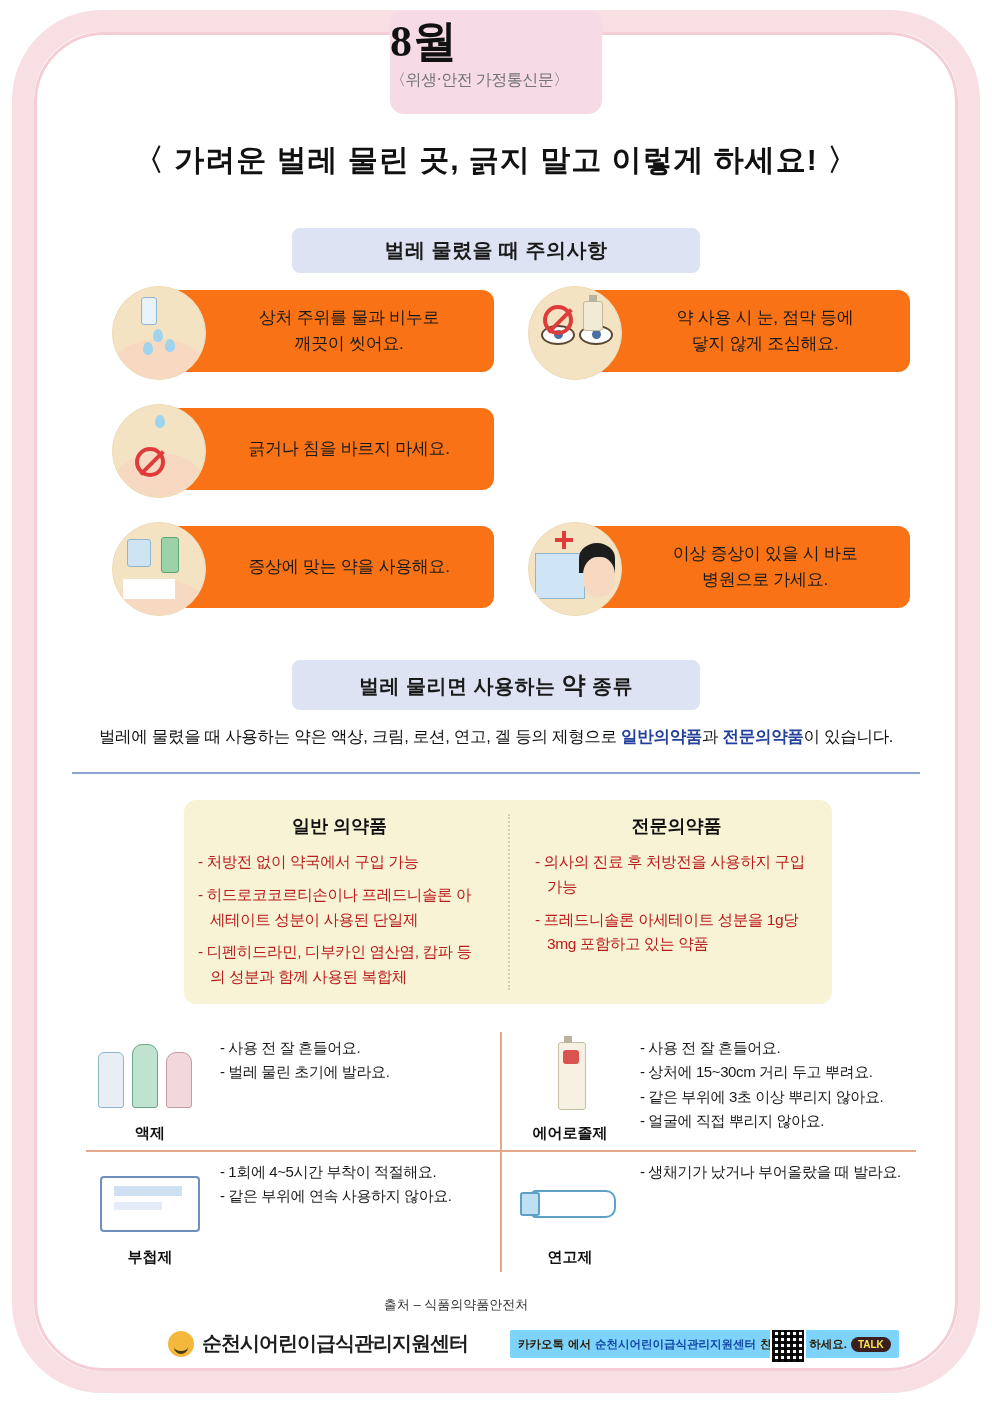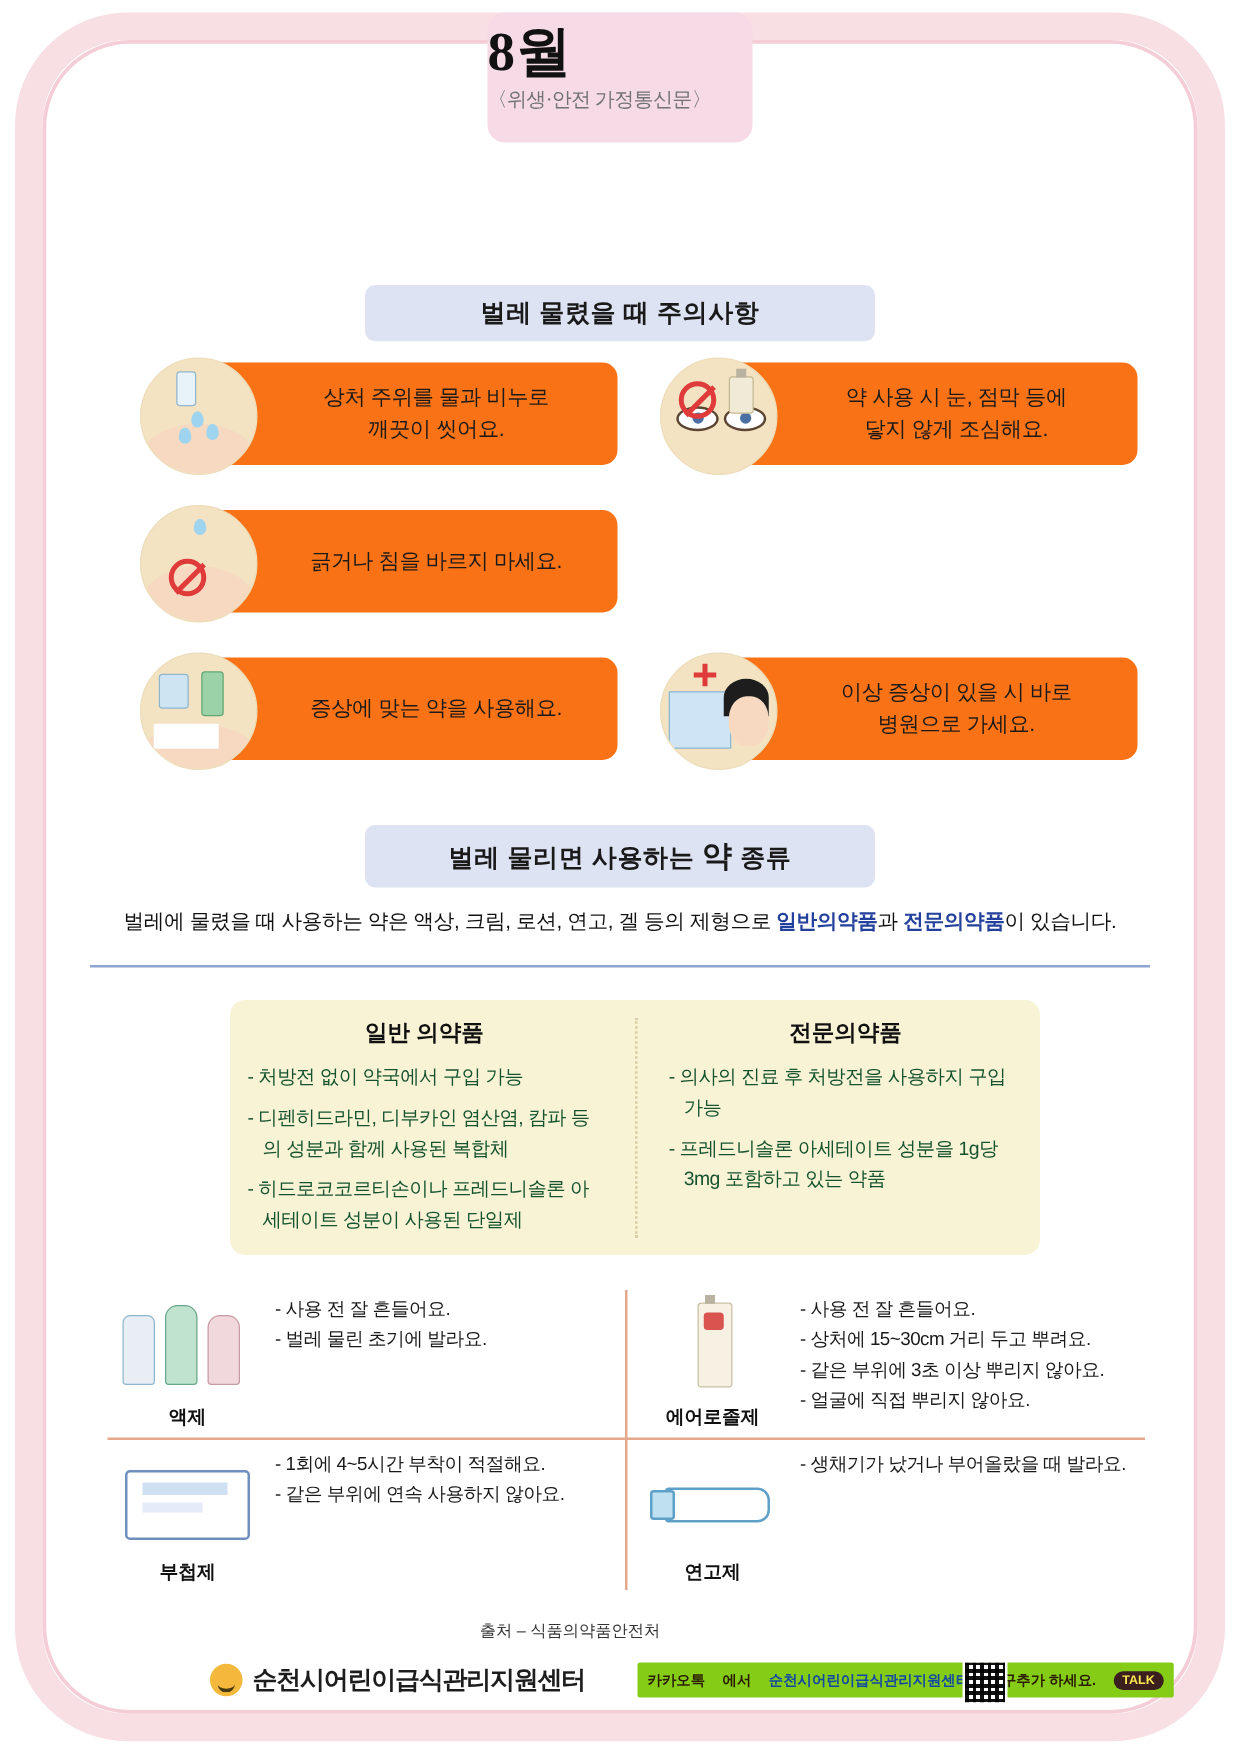--- a/index.html
+++ b/index.html
@@ -114,21 +114,21 @@
     position:absolute;left:50%;top:14px;width:0;height:176px;
     border-left:2px dotted #d9cfa4;
   }
   .panel .col{position:absolute;top:14px;width:48%;box-sizing:border-box;padding:0 14px;}
   .panel .col.left{left:0;}
   .panel .col.right{left:52%;}
   .panel h4{
     margin:0 0 12px 0;font-size:18px;font-weight:bold;text-align:center;color:#111;
   }
   .panel li{
-    list-style:none;font-size:15.5px;color:#14532d;line-height:1.6;
+    list-style:none;font-size:15.5px;color:#b91c1c;line-height:1.6;
     margin-bottom:8px;text-indent:-12px;padding-left:12px;letter-spacing:-0.4px;
   }
   .panel ul{margin:0;padding:0;}
 
   
   .forms{position:absolute;top:1032px;left:86px;width:830px;height:240px;}
   .fcell{position:absolute;width:410px;height:116px;}
   .fcell.c1{left:0;} .fcell.c2{left:420px;}
   .fcell.r1{top:0;} .fcell.r2{top:124px;}
   .fcell .pic{
@@ -158,22 +158,22 @@
   }
   .logo .smiley{
     width:26px;height:26px;border-radius:50%;background:#f4b93c;position:relative;
   }
   .logo .smiley:after{
     content:"";position:absolute;left:6px;top:13px;width:14px;height:7px;
     border-bottom:3px solid #4a3a10;border-radius:0 0 10px 10px;
   }
   .logo .ltext{font-size:20px;font-weight:bold;color:#1d1d1d;letter-spacing:-1px;}
   .kakao{
-    position:absolute;left:510px;top:4px;height:28px;background:#84cc16;
-    display:flex;align-items:center;padding:0 8px;gap:14px;border-radius:2px;
+    position:absolute;left:510px;top:4px;height:28px;background:#7dd3fc;
+    display:flex;align-items:center;padding:0 8px;gap:4px;border-radius:2px;
     font-size:11.5px;color:#2b1b00;font-weight:bold;
   }
   .kakao .blue{color:#1246a8;}
   .kakao .talk{
     background:#3b1e1e;color:#fbe84f;border-radius:9px;padding:2px 7px;font-size:10px;
   }
   .qr{
     position:absolute;left:770px;top:2px;width:32px;height:32px;
     background:
       repeating-linear-gradient(0deg,#111 0 3px,#fff 3px 6px),
@@ -186,20 +186,21 @@
 
 <div class="page">
   <div class="frame-outer"></div>
   <div class="frame-inner"></div>
 
   <div class="month-badge">
     <div class="m">8월</div>
     <div class="sub">〈위생·안전 가정통신문〉</div>
   </div>
 
+  <div class="main-title">〈 가려운 벌레 물린 곳, 긁지 말고 이렇게 하세요! 〉</div>
 
   <div class="section-head s1">벌레 물렸을 때 주의사항</div>
 
   <div class="caution">
 
     <div class="ccard col1 r1">
       <div class="bubble">상처 주위를 물과 비누로<br>깨끗이 씻어요.</div>
       <div class="circ">
         <div class="skin round" style="height:40px;"></div>
         <div class="bottle" style="left:28px;top:10px;width:14px;height:26px;background:#e8f2f9;"></div>
@@ -259,22 +260,22 @@
   </div>
 
   <div class="rule"></div>
 
   <div class="panel">
     <div class="divider"></div>
     <div class="col left">
       <h4>일반 의약품</h4>
       <ul>
         <li>- 처방전 없이 약국에서 구입 가능</li>
+        <li>- 히드로코코르티손이나  프레드니솔론 아세테이트 성분이 사용된 단일제</li>
         <li>- 디펜히드라민, 디부카인 염산염, 캄파 등의 성분과 함께 사용된 복합체</li>
-        <li>- 히드로코코르티손이나  프레드니솔론 아세테이트 성분이 사용된 단일제</li>
       </ul>
     </div>
     <div class="col right">
       <h4>전문의약품</h4>
       <ul>
         <li>- 의사의 진료 후 처방전을 사용하지 구입 가능</li>
         <li>- 프레드니솔론  아세테이트  성분을 1g당 3mg 포함하고 있는 약품</li>
       </ul>
     </div>
   </div>

